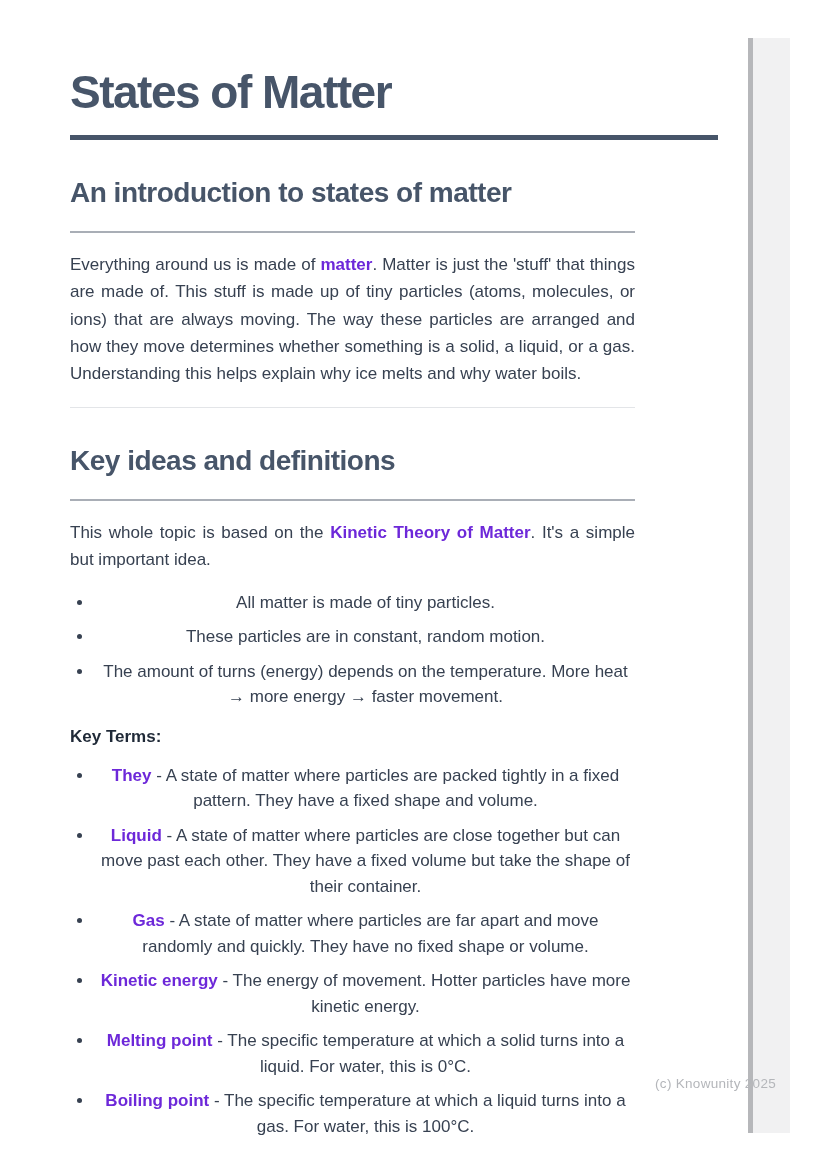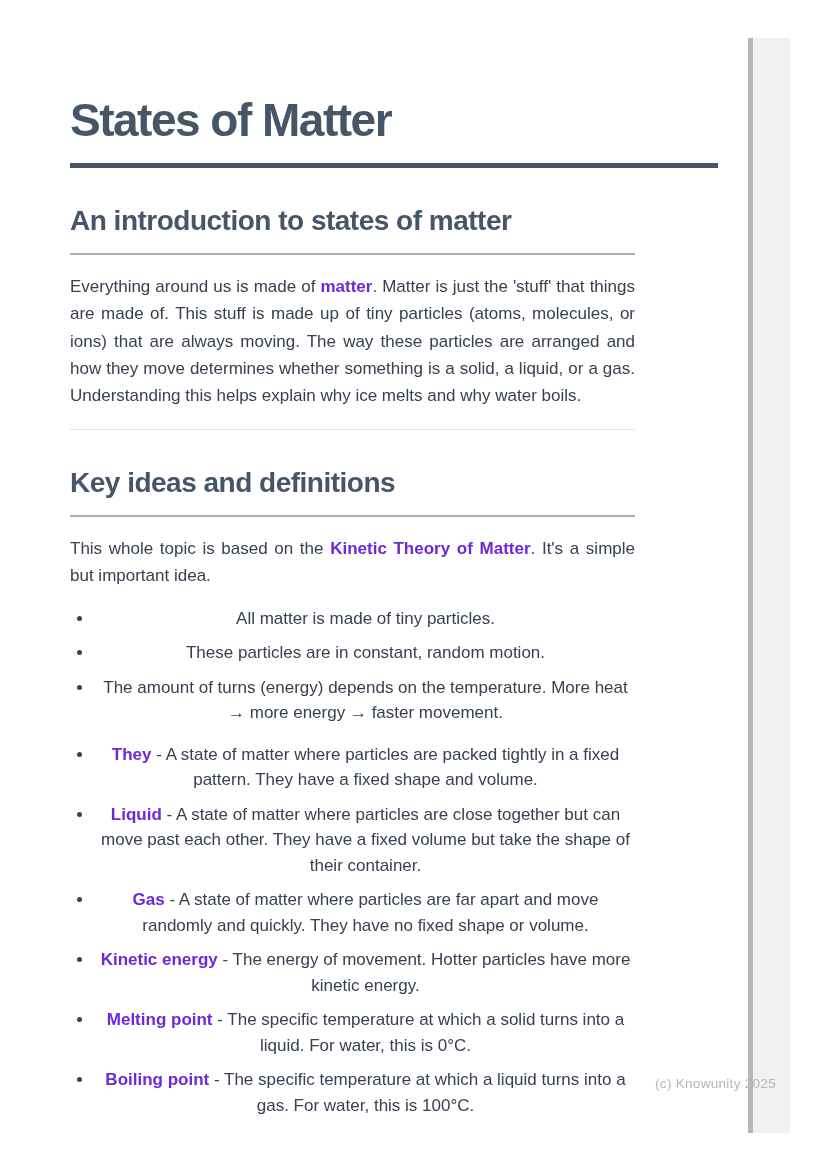--- a/index.html
+++ b/index.html
@@ -14,42 +14,41 @@
     position: relative;
     width: 828px; height: 1171px;
     background: #ffffff;
   }
   .content {
     position: absolute;
     left: 70px; top: 0;
     width: 648px;
     padding-top: 68px;
     color: #374151;
-    margin-top: 28px;
   }
   h1 {
     font-size: 46px;
     font-weight: 700;
     letter-spacing: -1.5px;
     line-height: 1.05;
     color: #475569;
   }
   .h1-rule {
     width: 648px; height: 5px;
     background: #475569;
     margin-top: 19px;
   }
   h2 {
     width: 565px;
     font-size: 28px;
     font-weight: 700;
     letter-spacing: -0.5px;
     color: #475569;
     margin-top: 37px;
-    padding-bottom: 16px;
+    padding-bottom: 22px;
     border-bottom: 2px solid #a9aeb6;
   }
   p.body-par {
     width: 565px;
     font-size: 17px;
     line-height: 1.6;
     text-align: justify;
     margin-top: 18px;
     color: #374151;
   }
@@ -116,20 +115,21 @@
     <section>
       <h2>Key ideas and definitions</h2>
       <p class="body-par"><span>This whole topic is based on the </span><strong>Kinetic Theory of Matter</strong><span>. It's a simple but important idea.</span></p>
 
       <ul>
         <li>All matter is made of tiny particles.</li>
         <li>These particles are in constant, random motion.</li>
         <li>The amount of turns (energy) depends on the temperature. More heat → more energy → faster movement.</li>
       </ul>
 
+      <p class="terms-label">Key Terms:</p>
 
       <ul>
         <li><strong>They</strong><span> - A state of matter where particles are packed tightly in a fixed pattern. They have a fixed shape and volume.</span></li>
         <li><strong>Liquid</strong><span> - A state of matter where particles are close together but can move past each other. They have a fixed volume but take the shape of their container.</span></li>
         <li><strong>Gas</strong><span> - A state of matter where particles are far apart and move randomly and quickly. They have no fixed shape or volume.</span></li>
         <li><strong>Kinetic energy</strong><span> - The energy of movement. Hotter particles have more kinetic energy.</span></li>
         <li><strong>Melting point</strong><span> - The specific temperature at which a solid turns into a liquid. For water, this is 0°C.</span></li>
         <li><strong>Boiling point</strong><span> - The specific temperature at which a liquid turns into a gas. For water, this is 100°C.</span></li>
       </ul>
     </section>

